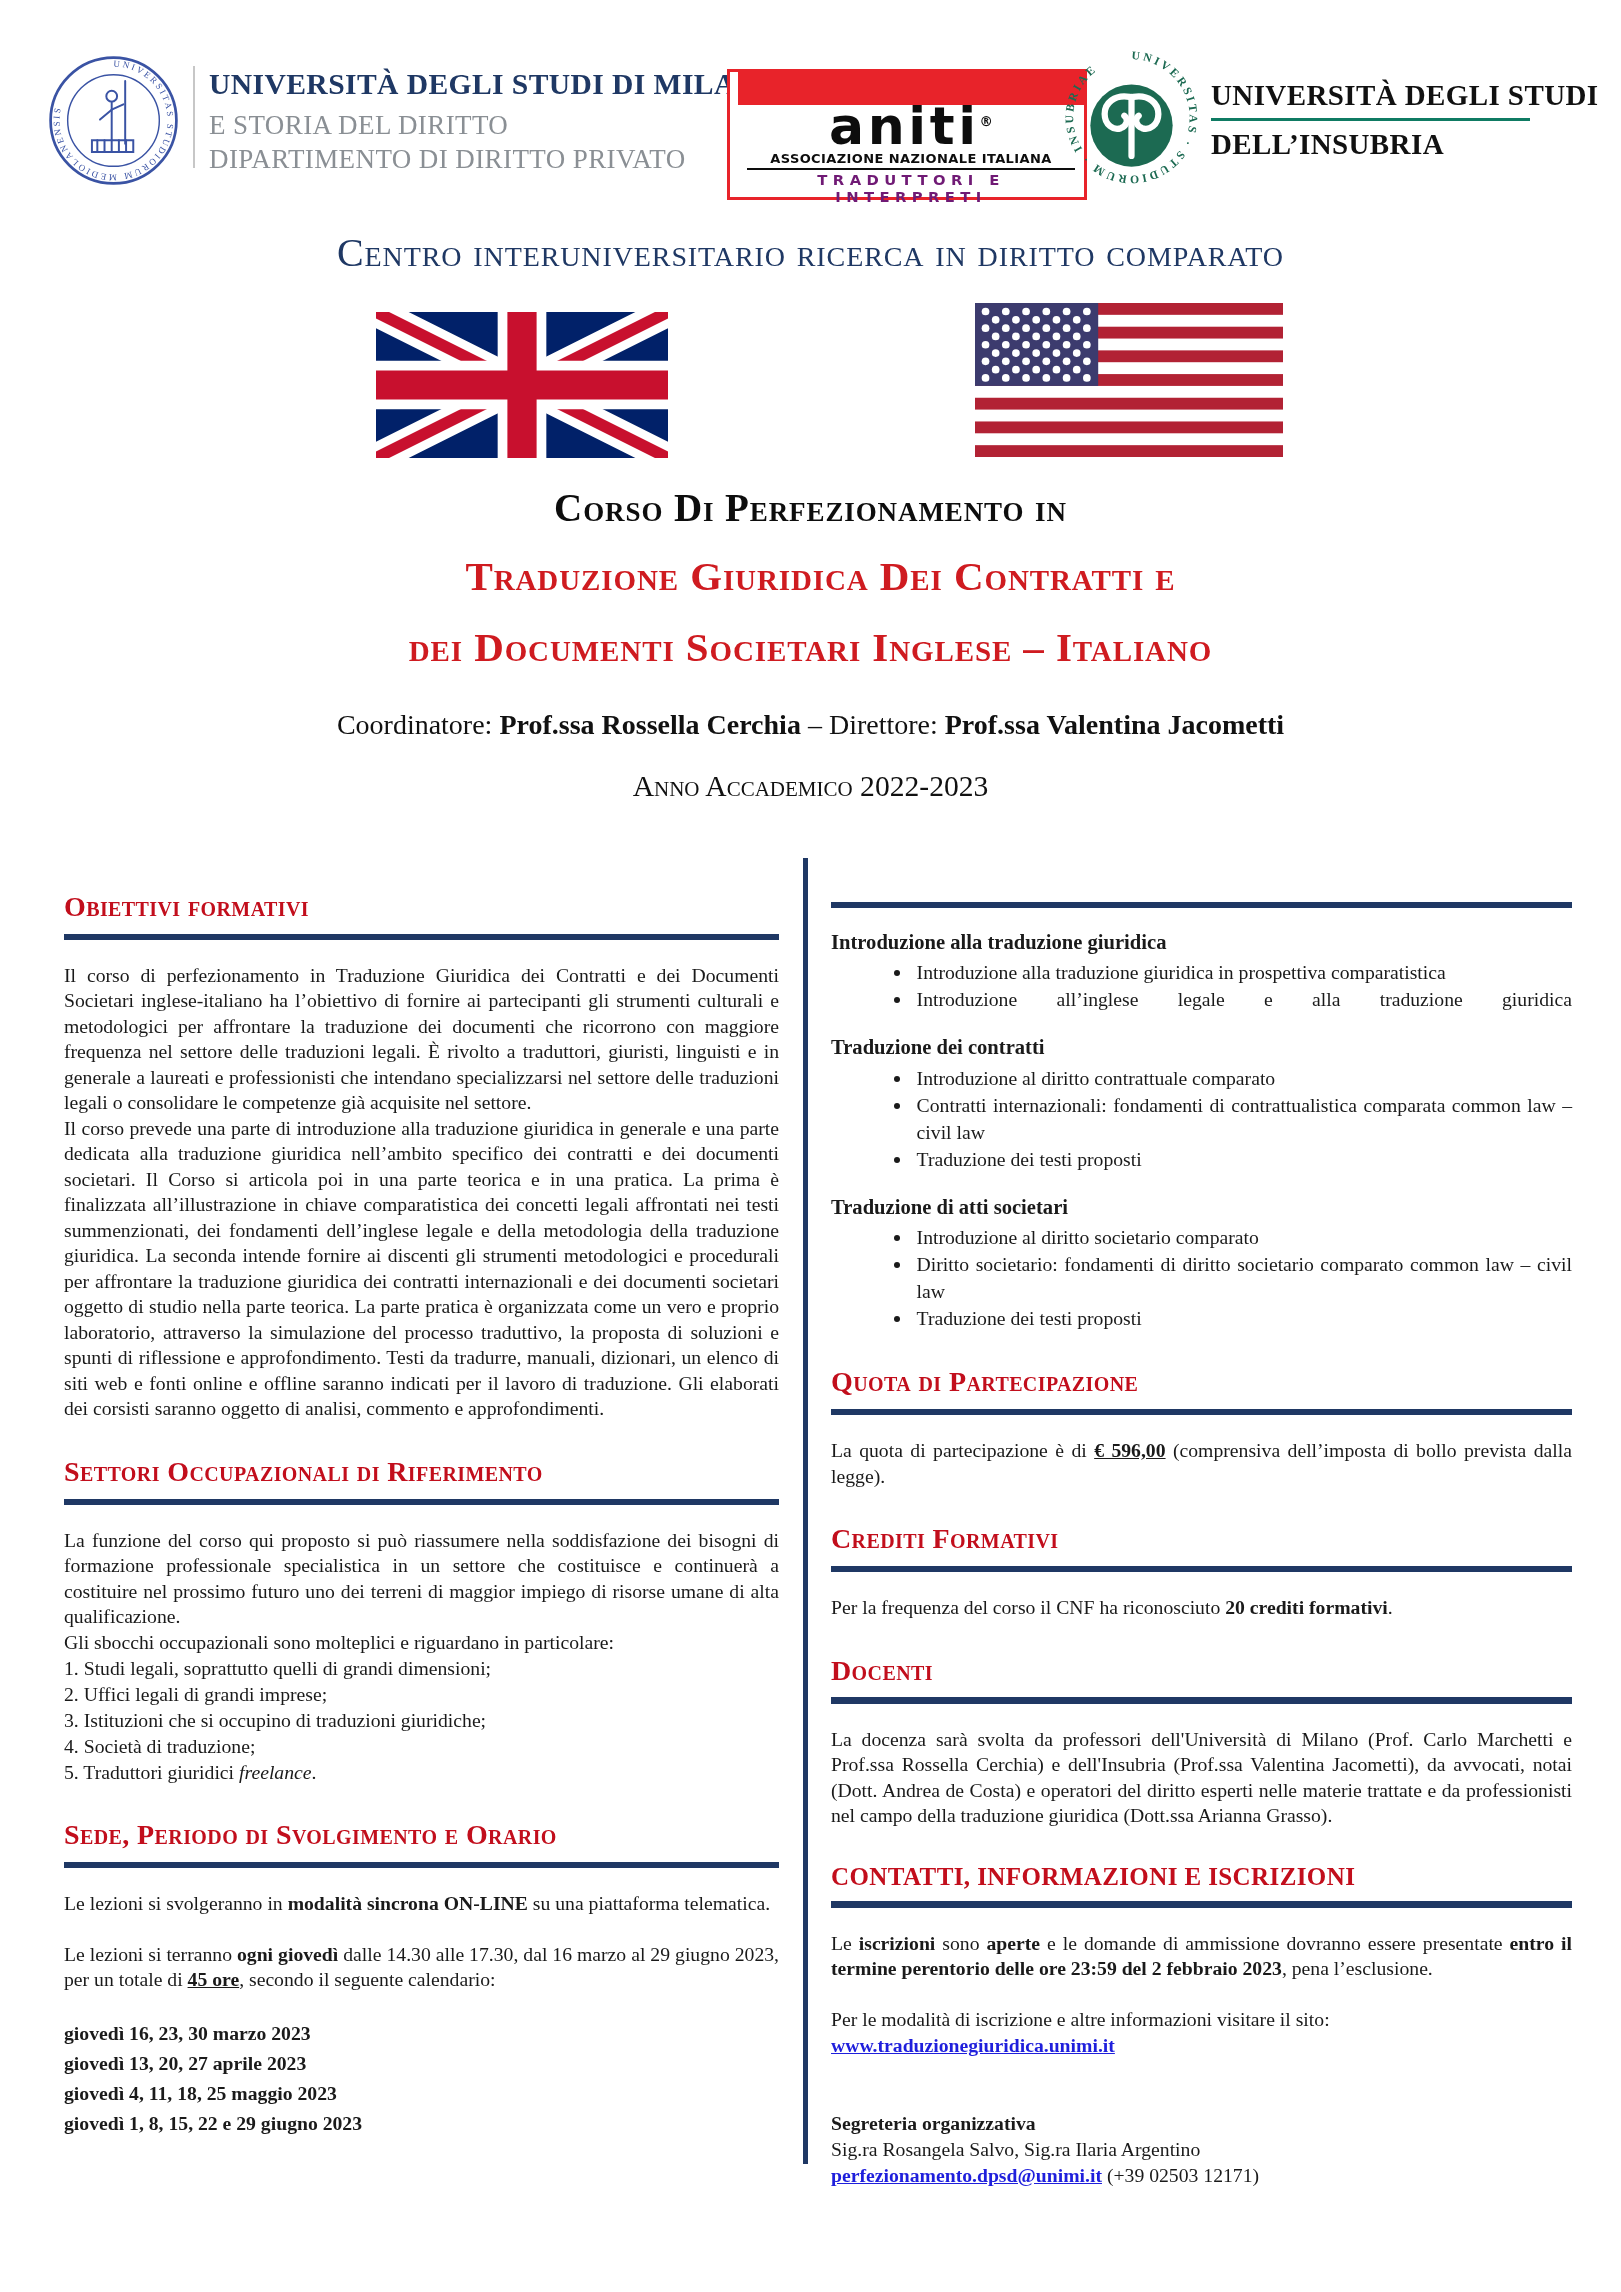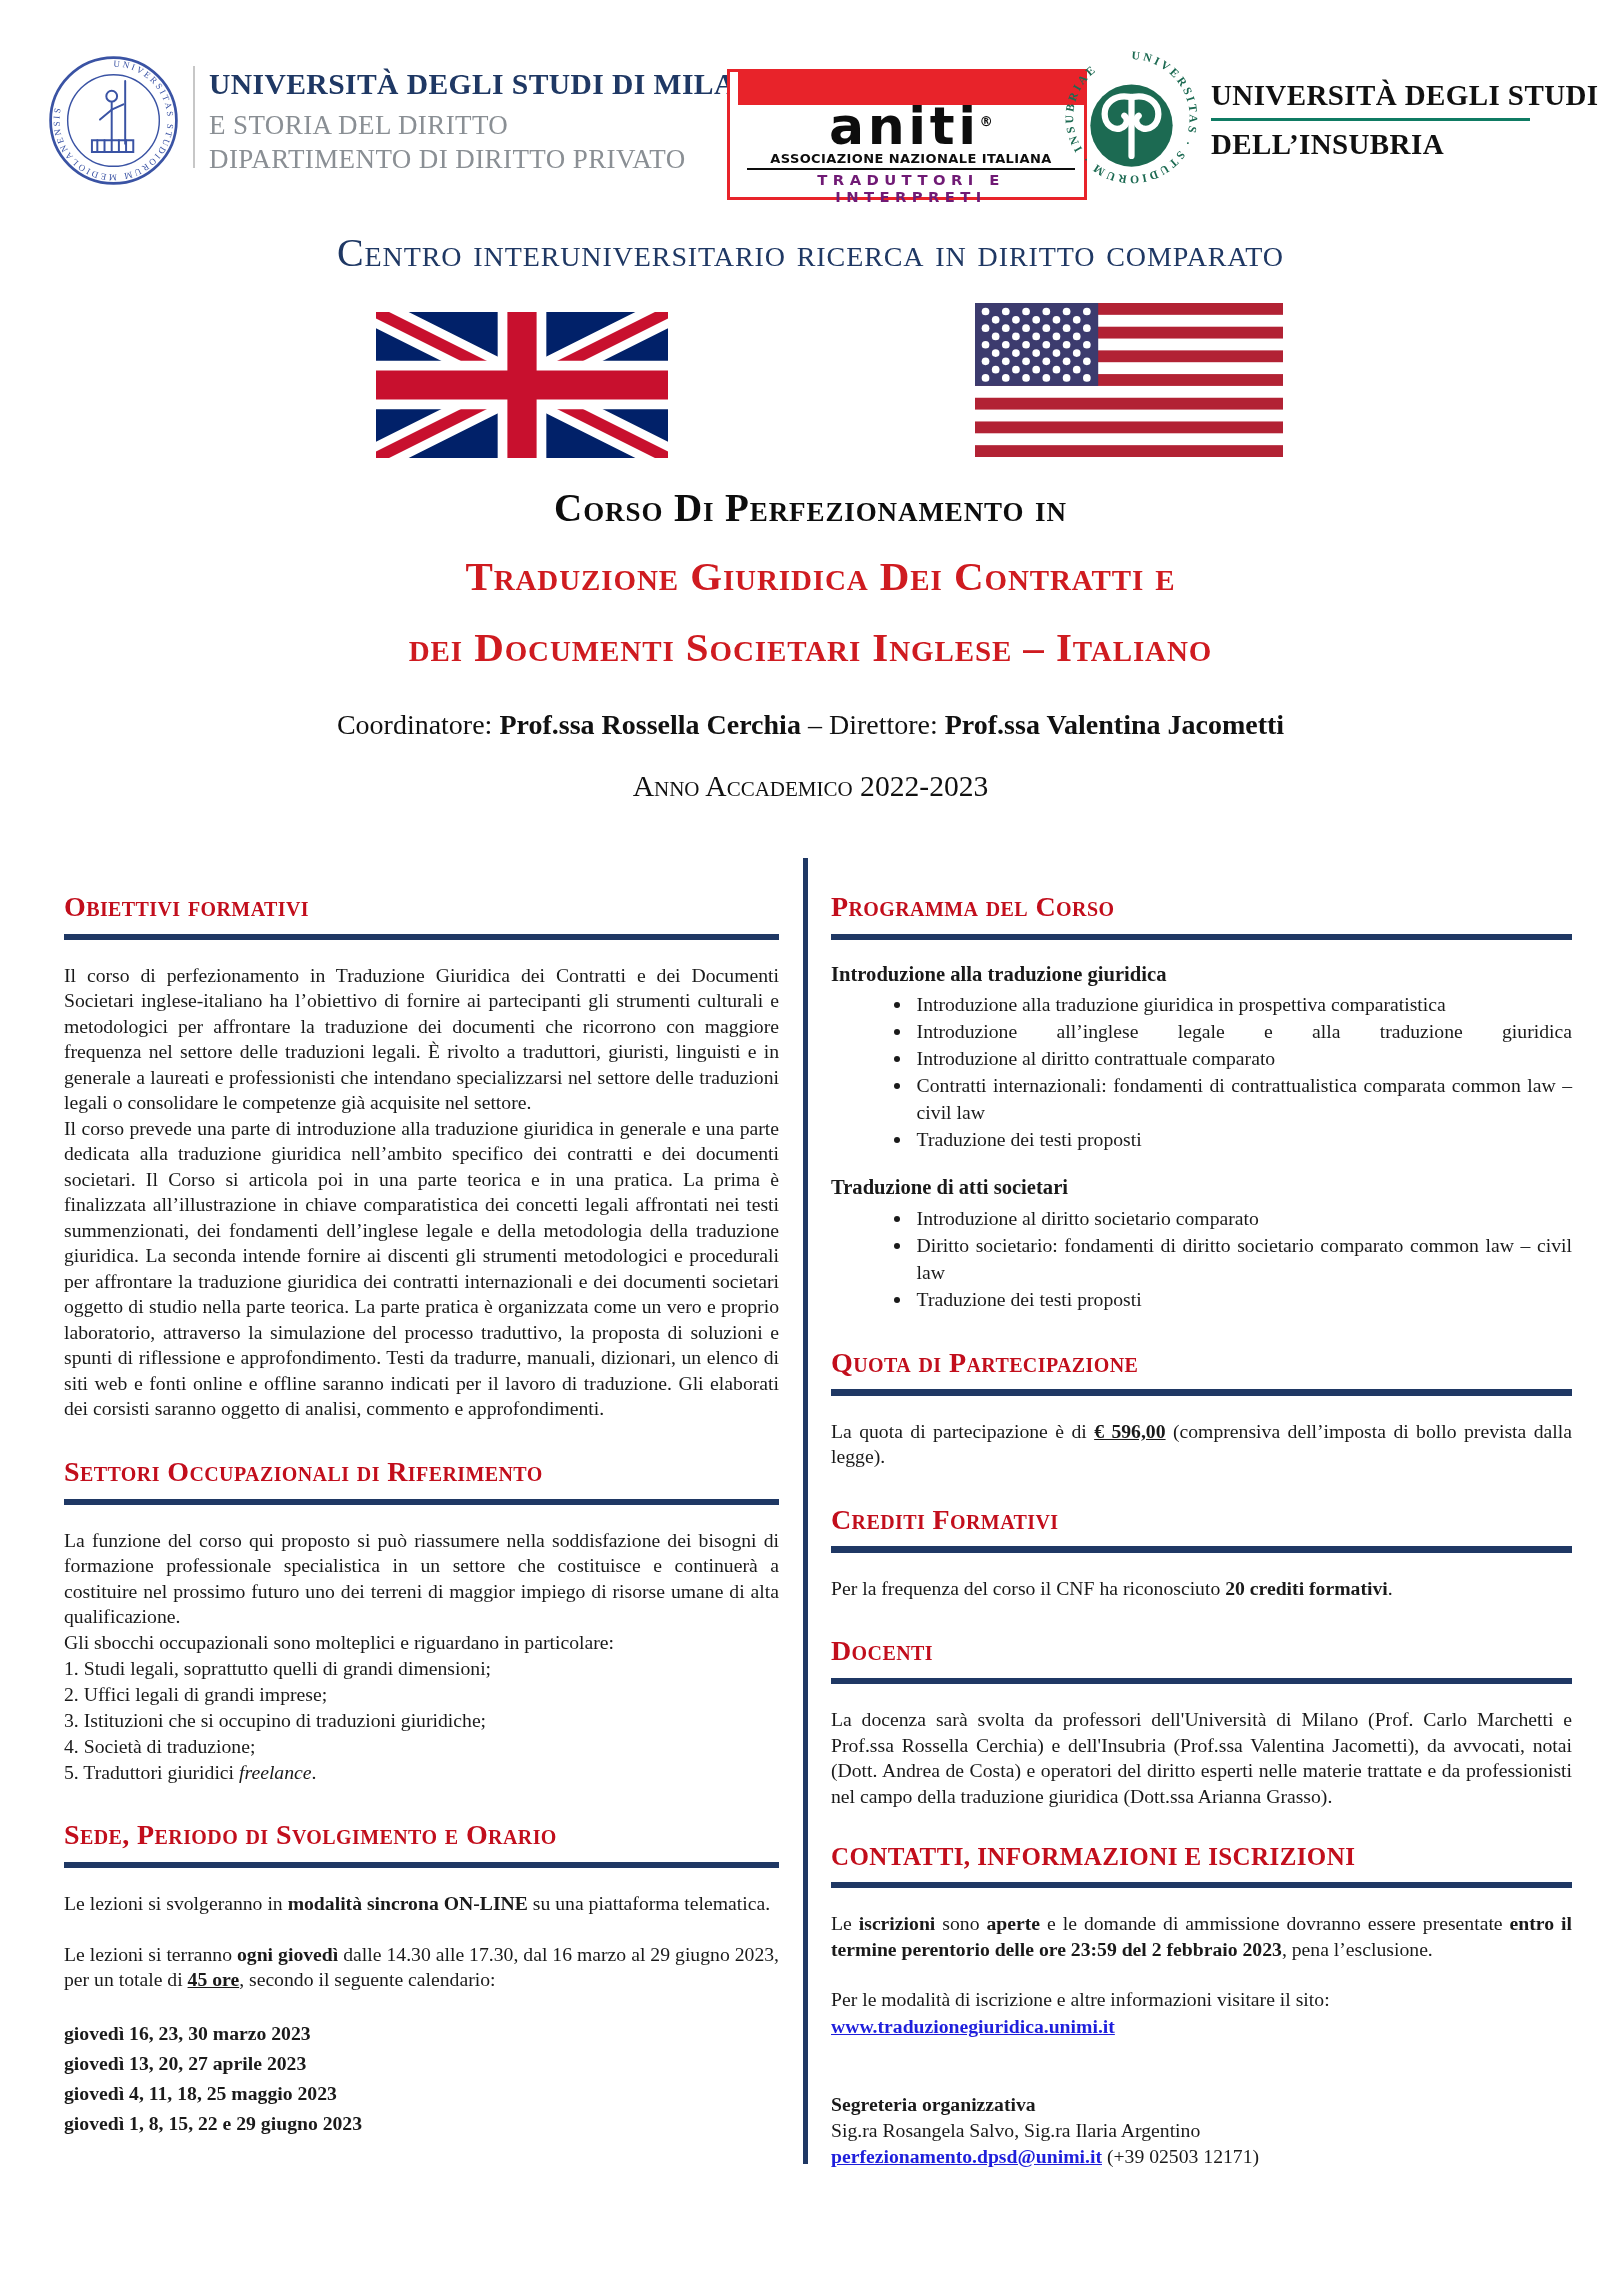--- a/index.html
+++ b/index.html
@@ -217,29 +217,29 @@
     <div class="gap-s"></div>
     <p class="p"><span>Le lezioni si terranno </span><b>ogni giovedì</b><span> dalle 14.30 alle 17.30, dal 16 marzo al 29 giugno 2023, per un totale di </span><b class="u">45 ore</b><span>, secondo il seguente calendario:</span></p>
     <div class="gap-s"></div>
     <p class="cal">giovedì 16, 23, 30 marzo 2023</p>
     <p class="cal">giovedì 13, 20, 27 aprile 2023</p>
     <p class="cal">giovedì 4, 11, 18, 25 maggio 2023</p>
     <p class="cal">giovedì 1, 8, 15, 22 e 29 giugno 2023</p>
   </div>
 
   <div class="col right">
-    <div class="sec-h first">Programma del Corso</div>
     <div class="rule"></div>
 
     <div class="grp" style="margin-top:0;">Introduzione alla traduzione giuridica</div>
     <ul class="bullets">
       <li>Introduzione alla traduzione giuridica in prospettiva comparatistica</li>
       <li class="fj">Introduzione all’inglese legale e alla traduzione giuridica</li>
     </ul>
 
+    <div class="grp">Traduzione dei contratti</div>
     <ul class="bullets">
       <li>Introduzione al diritto contrattuale comparato</li>
       <li>Contratti internazionali: fondamenti di contrattualistica comparata common law – civil law</li>
       <li>Traduzione dei testi proposti</li>
     </ul>
 
     <div class="grp">Traduzione di atti societari</div>
     <ul class="bullets">
       <li>Introduzione al diritto societario comparato</li>
       <li>Diritto societario: fondamenti di diritto societario comparato common law – civil law</li>

